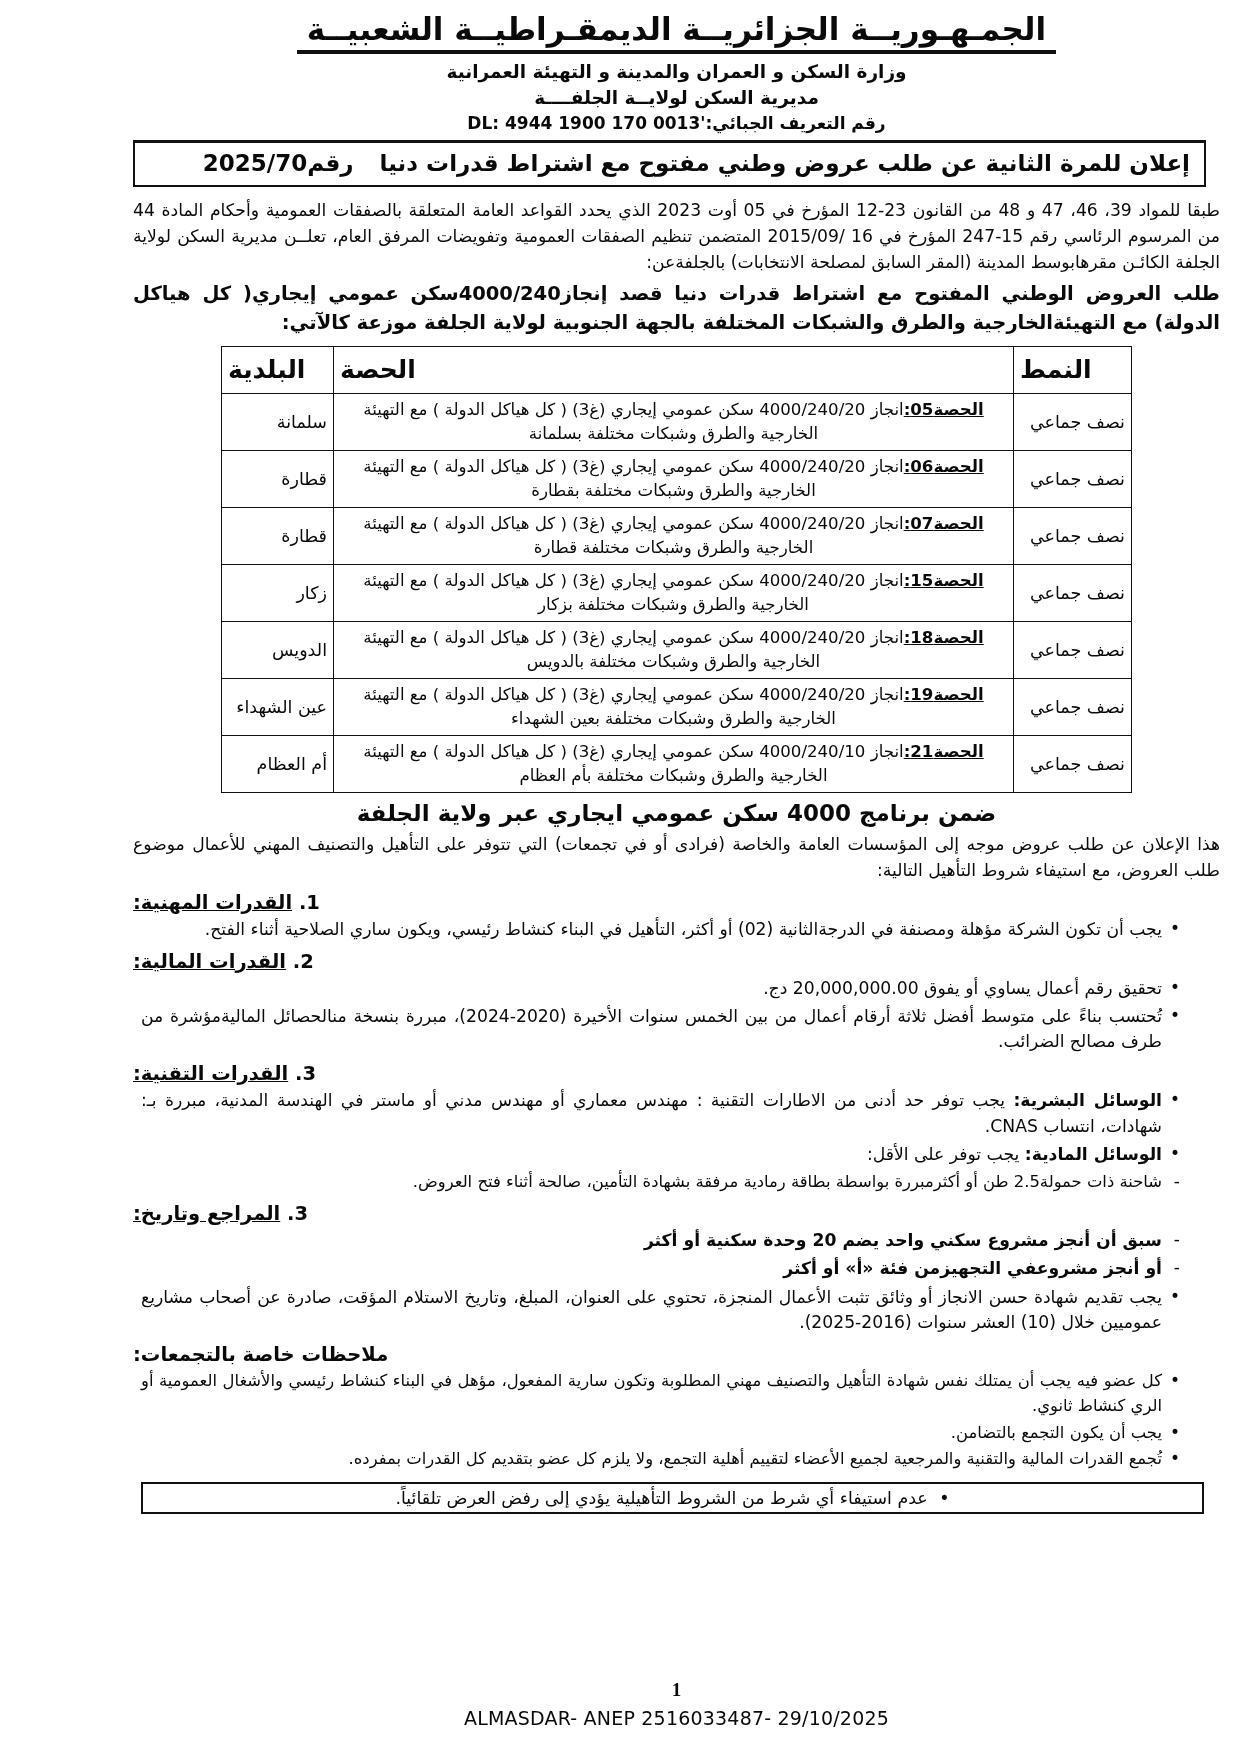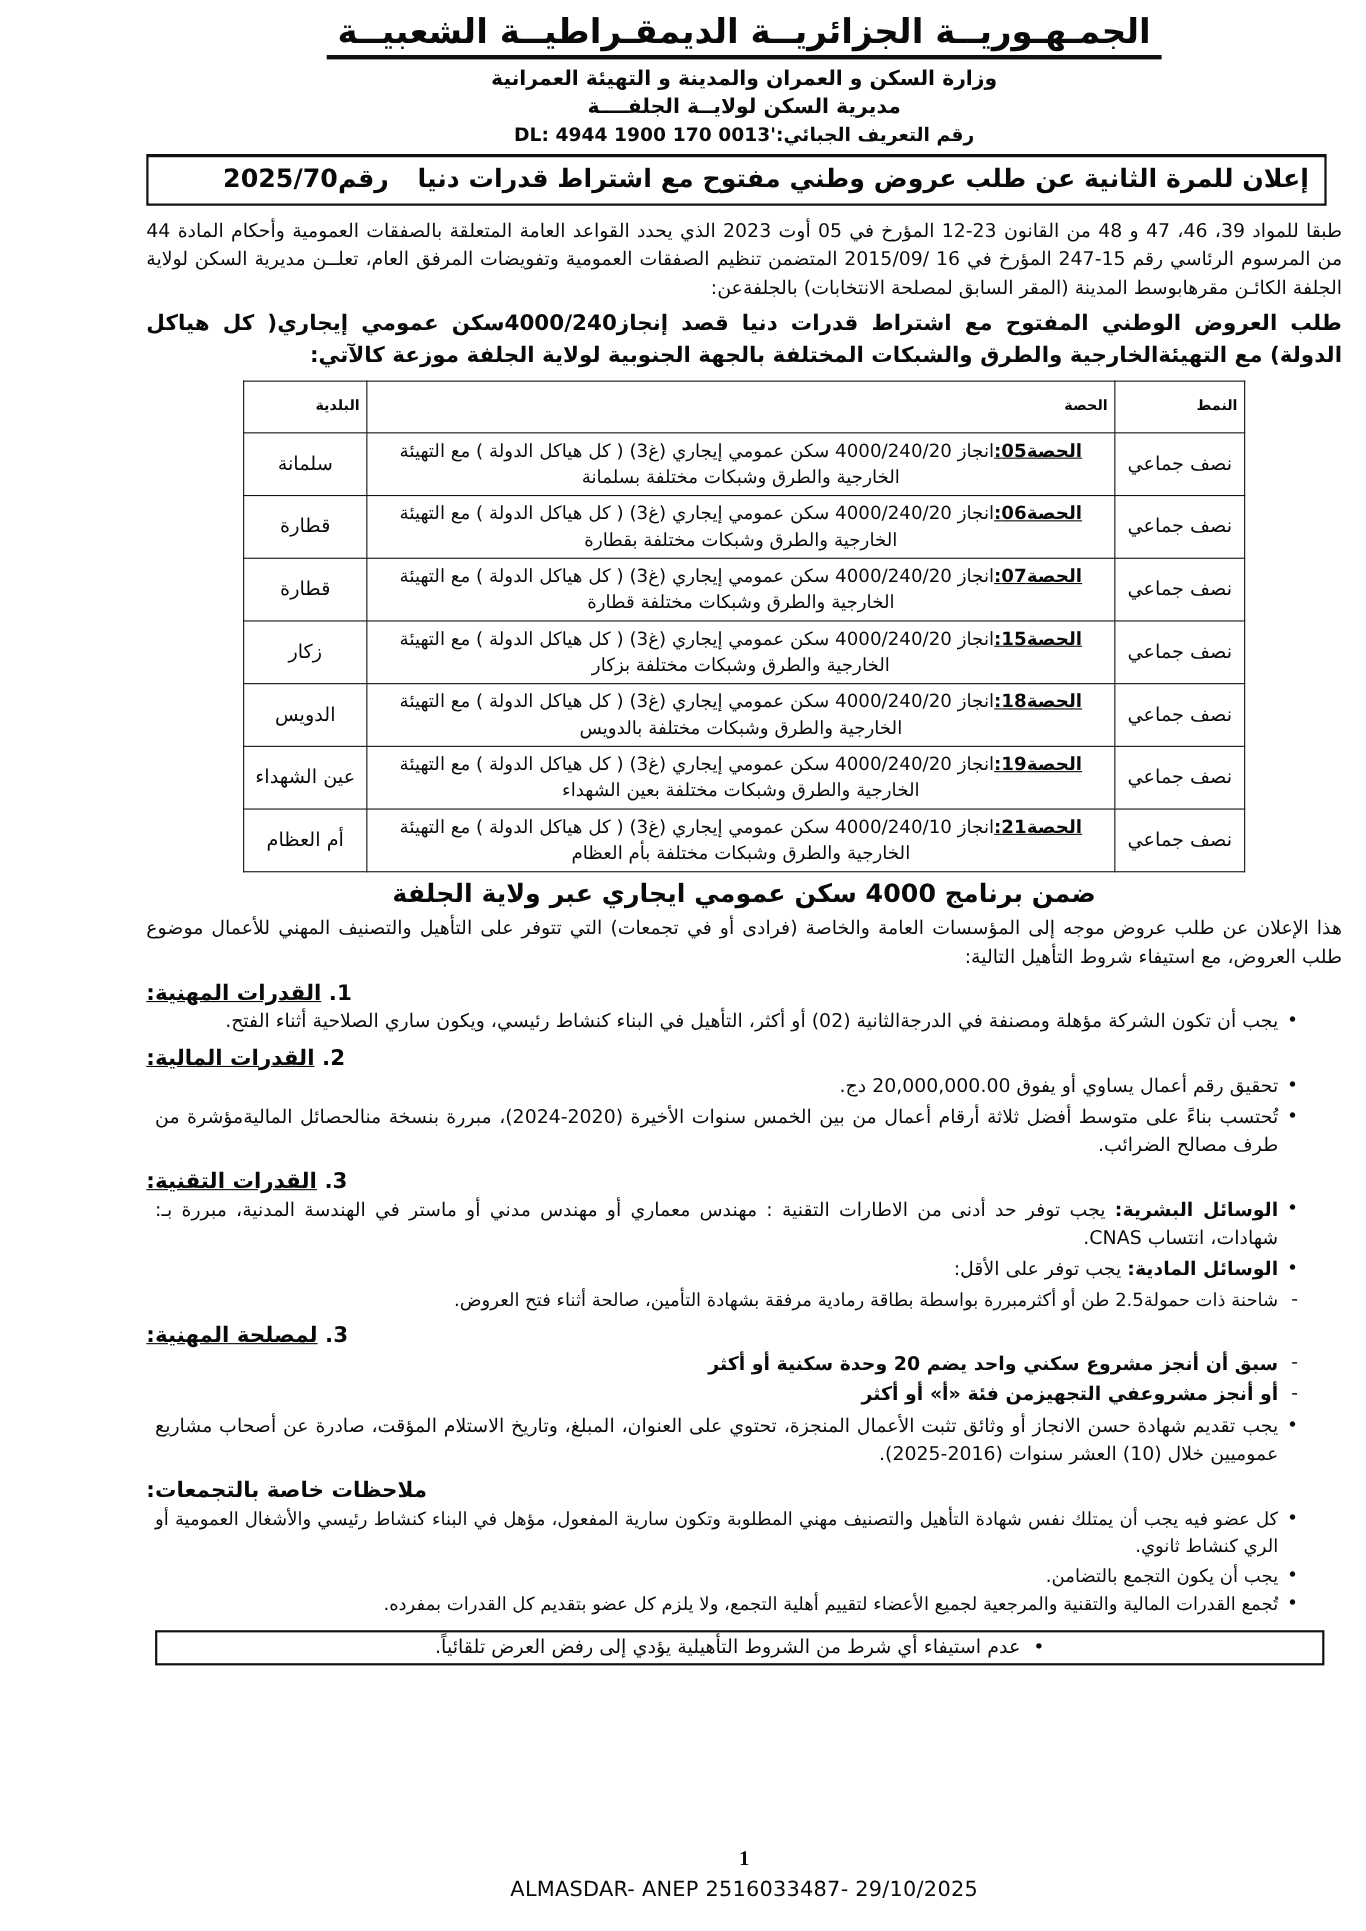--- a/index.html
+++ b/index.html
@@ -106,31 +106,30 @@
     border-collapse: collapse;
     width: 910px;
     table-layout: fixed;
   }
   table.lots th, table.lots td {
     border: 1.6px solid #111;
     padding: 4px 6px;
     vertical-align: middle;
   }
   table.lots th {
-    font-size: 13px;
+    font-size: 25px;
     font-weight: bold;
     height: 38px;
-    text-align: right;
+    text-align: left;
   }
   col.c-type { width: 118px; }
   col.c-lot  { width: 680px; }
   col.c-town { width: 112px; }
 
   td.type, td.town {
-    text-align: center;
     font-size: 17.5px;
   }
   td.lot {
     text-align: center;
     font-size: 16.6px;
     line-height: 1.45;
     padding: 5px 8px;
   }
   td.lot .lotno {
     font-weight: bold;
@@ -325,21 +324,21 @@
       <b class="hl">الوسائل المادية:</b>
       <span>يجب توفر على الأقل:</span>
     </li>
   </ul>
   <ul class="bullets dash tiny">
     <li>شاحنة ذات حمولة2.5 طن أو أكثرمبررة بواسطة بطاقة رمادية مرفقة بشهادة التأمين، صالحة أثناء فتح العروض.</li>
   </ul>
 
   <div class="sect-head">
     <span>3.</span>
-    <span class="u">لمصلحة المهنية:</span>
+    <span class="u">المراجع وتاريخ:</span>
   </div>
   <ul class="bullets dash">
     <li><b class="hl">سبق أن أنجز مشروع سكني واحد يضم 20 وحدة سكنية أو أكثر</b></li>
     <li><b class="hl">أو أنجز مشروعفي التجهيزمن فئة «أ» أو أكثر</b></li>
   </ul>
   <ul class="bullets">
     <li>يجب تقديم شهادة حسن الانجاز أو وثائق تثبت الأعمال المنجزة، تحتوي على العنوان، المبلغ، وتاريخ الاستلام المؤقت، صادرة عن أصحاب مشاريع عموميين خلال (10) العشر سنوات (2016-2025).</li>
   </ul>
 
   <div class="sect-head">

